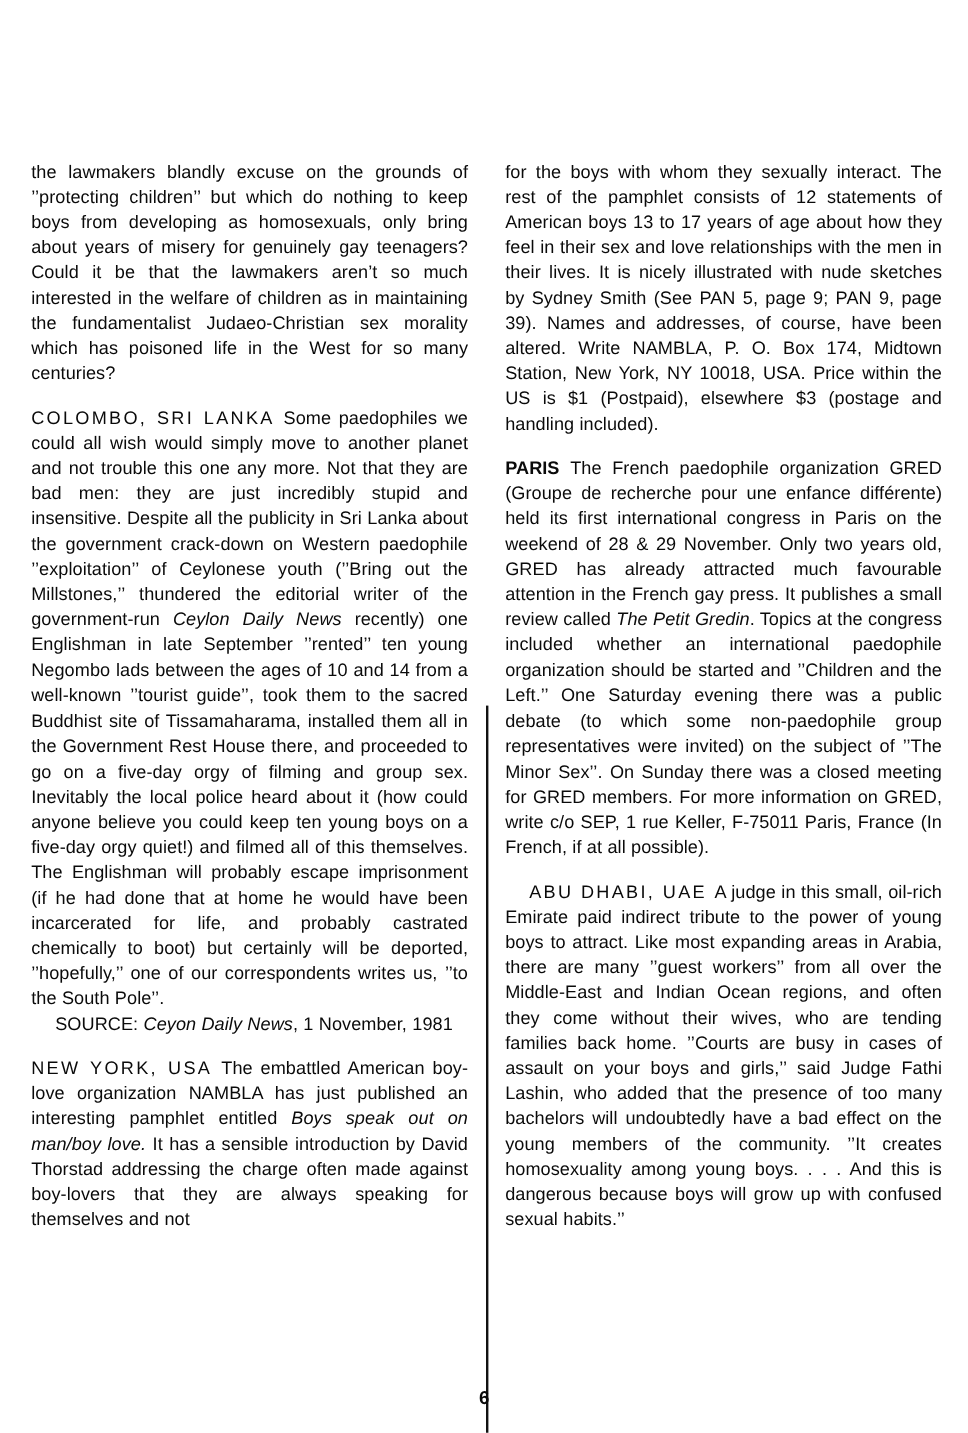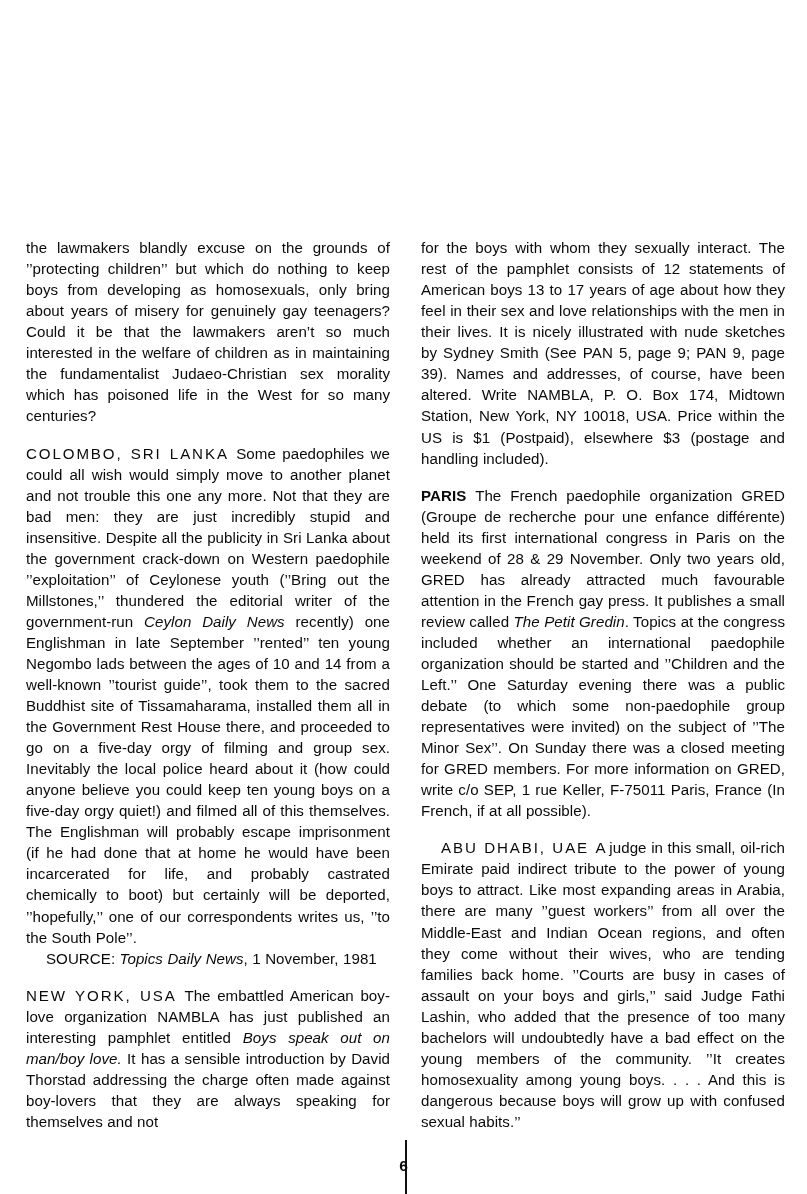--- a/index.html
+++ b/index.html
@@ -24,21 +24,21 @@
   }
 
   #columns {
     position: absolute;
     left: 26px;
     top: 28px;
     width: 759px;
     height: 1104px;
     display: flex;
     flex-direction: row;
-    align-items: flex-end;
+    align-items: center;
   }
 
   .column {
     width: 364px;
     box-sizing: border-box;
   }
 
   .gutter {
     width: 31px;
     flex: 0 0 31px;
@@ -95,21 +95,21 @@
 </head>
 <body>
 
 <div id="page">
 
   <div id="columns">
 
     <div class="column" id="left-column">
         <p class="para"><span>the lawmakers blandly excuse on the grounds of ’’protecting children’’ but which do nothing to keep boys from developing as homosexuals, only bring about years of misery for genuinely gay teenagers? Could it be that the lawmakers aren’t so much interested in the welfare of children as in maintaining the fundamentalist Judaeo-Christian sex morality which has poisoned life in the West for so many centuries?</span></p>
         <p class="para"><span style="letter-spacing: 1.9px;">COLOMBO, SRI LANKA </span><span>Some paedophiles we could all wish would simply move to another planet and not trouble this one any more. Not that they are bad men: they are just incredibly stupid and insensitive. Despite all the publicity in Sri Lanka about the government crack-down on Western paedophile ’’exploitation’’ of Ceylonese youth (’’Bring out the Millstones,’’ thundered the editorial writer of the government-run </span><span class="it">Ceylon Daily News</span><span> recently) one Englishman in late September ’’rented’’ ten young Negombo lads between the ages of 10 and 14 from a well-known ’’tourist guide’’, took them to the sacred Buddhist site of Tissamaharama, installed them all in the Government Rest House there, and proceeded to go on a five-day orgy of filming and group sex. Inevitably the local police heard about it (how could anyone believe you could keep ten young boys on a five-day orgy quiet!) and filmed all of this themselves. The Englishman will probably escape imprisonment (if he had done that at home he would have been incarcerated for life, and probably castrated chemically to boot) but certainly will be deported, ’’hopefully,’’ one of our correspondents writes us, ’’to the South Pole’’.</span></p>
-        <p class="para indent" style="margin-top: 0px;"><span>SOURCE: </span><span class="it">Topics Daily News</span><span>, 1 November, 1981</span></p>
+        <p class="para indent" style="margin-top: 0px;"><span>SOURCE: </span><span class="it">Ceyon Daily News</span><span>, 1 November, 1981</span></p>
         <p class="para"><span style="letter-spacing: 1.9px;">NEW YORK, USA </span><span>The embattled American boy-love organization NAMBLA has just published an interesting pamphlet entitled </span><span class="it">Boys speak out on man/boy love.</span><span> It has a sensible introduction by David Thorstad addressing the charge often made against boy-lovers that they are always speaking for themselves and not</span></p>
       </div>
 
     <div class="gutter">
       <div class="divider-rule"></div>
     </div>
 
     <div class="column" id="right-column">
         <p class="para"><span>for the boys with whom they sexually interact. The rest of the pamphlet consists of 12 statements of American boys 13 to 17 years of age about how they feel in their sex and love relationships with the men in their lives. It is nicely illustrated with nude sketches by Sydney Smith (See PAN 5, page 9; PAN 9, page 39). Names and addresses, of course, have been altered. Write NAMBLA, P. O. Box 174, Midtown Station, New York, NY 10018, USA. Price within the US is $1 (Postpaid), elsewhere $3 (postage and handling included).</span></p>
         <p class="para"><span style="font-weight: 700;">PARIS </span><span>The French paedophile organization GRED (Groupe de recherche pour une enfance différente) held its first international congress in Paris on the weekend of 28 &amp; 29 November. Only two years old, GRED has already attracted much favourable attention in the French gay press. It publishes a small review called </span><span class="it">The Petit Gredin</span><span>. Topics at the congress included whether an international paedophile organization should be started and ’’Children and the Left.’’ One Saturday evening there was a public debate (to which some non-paedophile group representatives were invited) on the subject of ’’The Minor Sex’’. On Sunday there was a closed meeting for GRED members. For more information on GRED, write c/o SEP, 1 rue Keller, F-75011 Paris, France (In French, if at all possible).</span></p>

